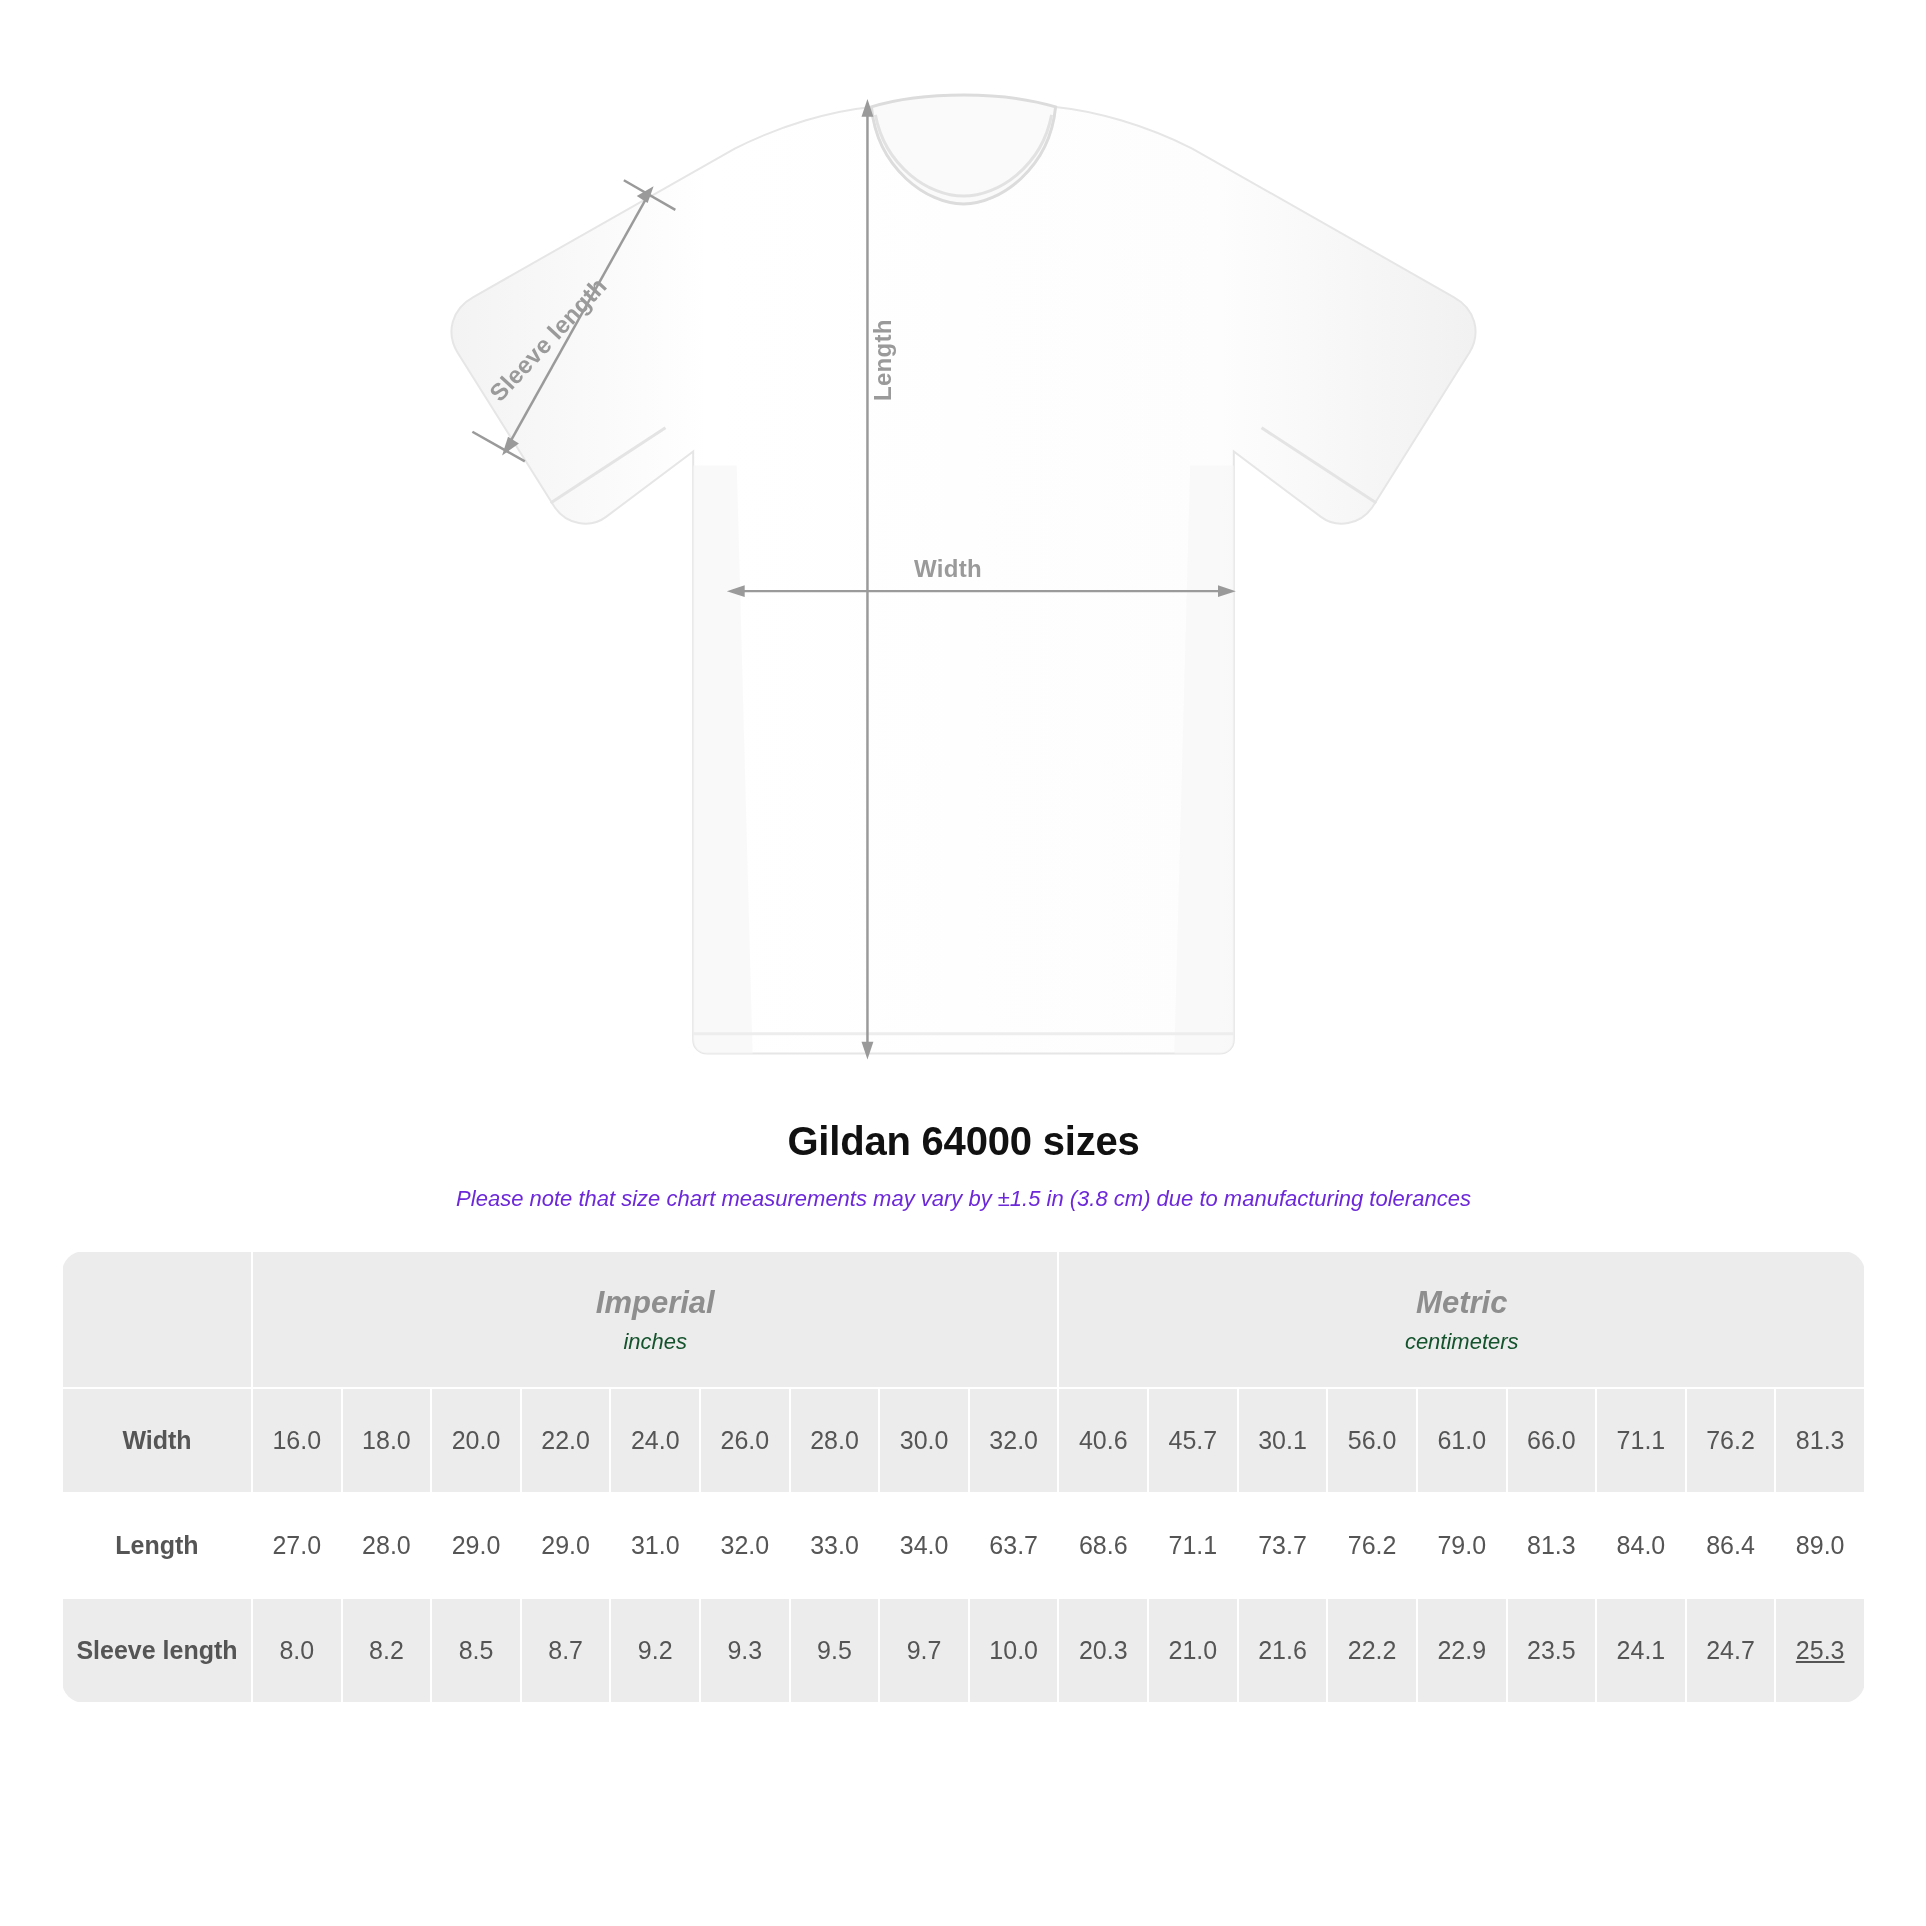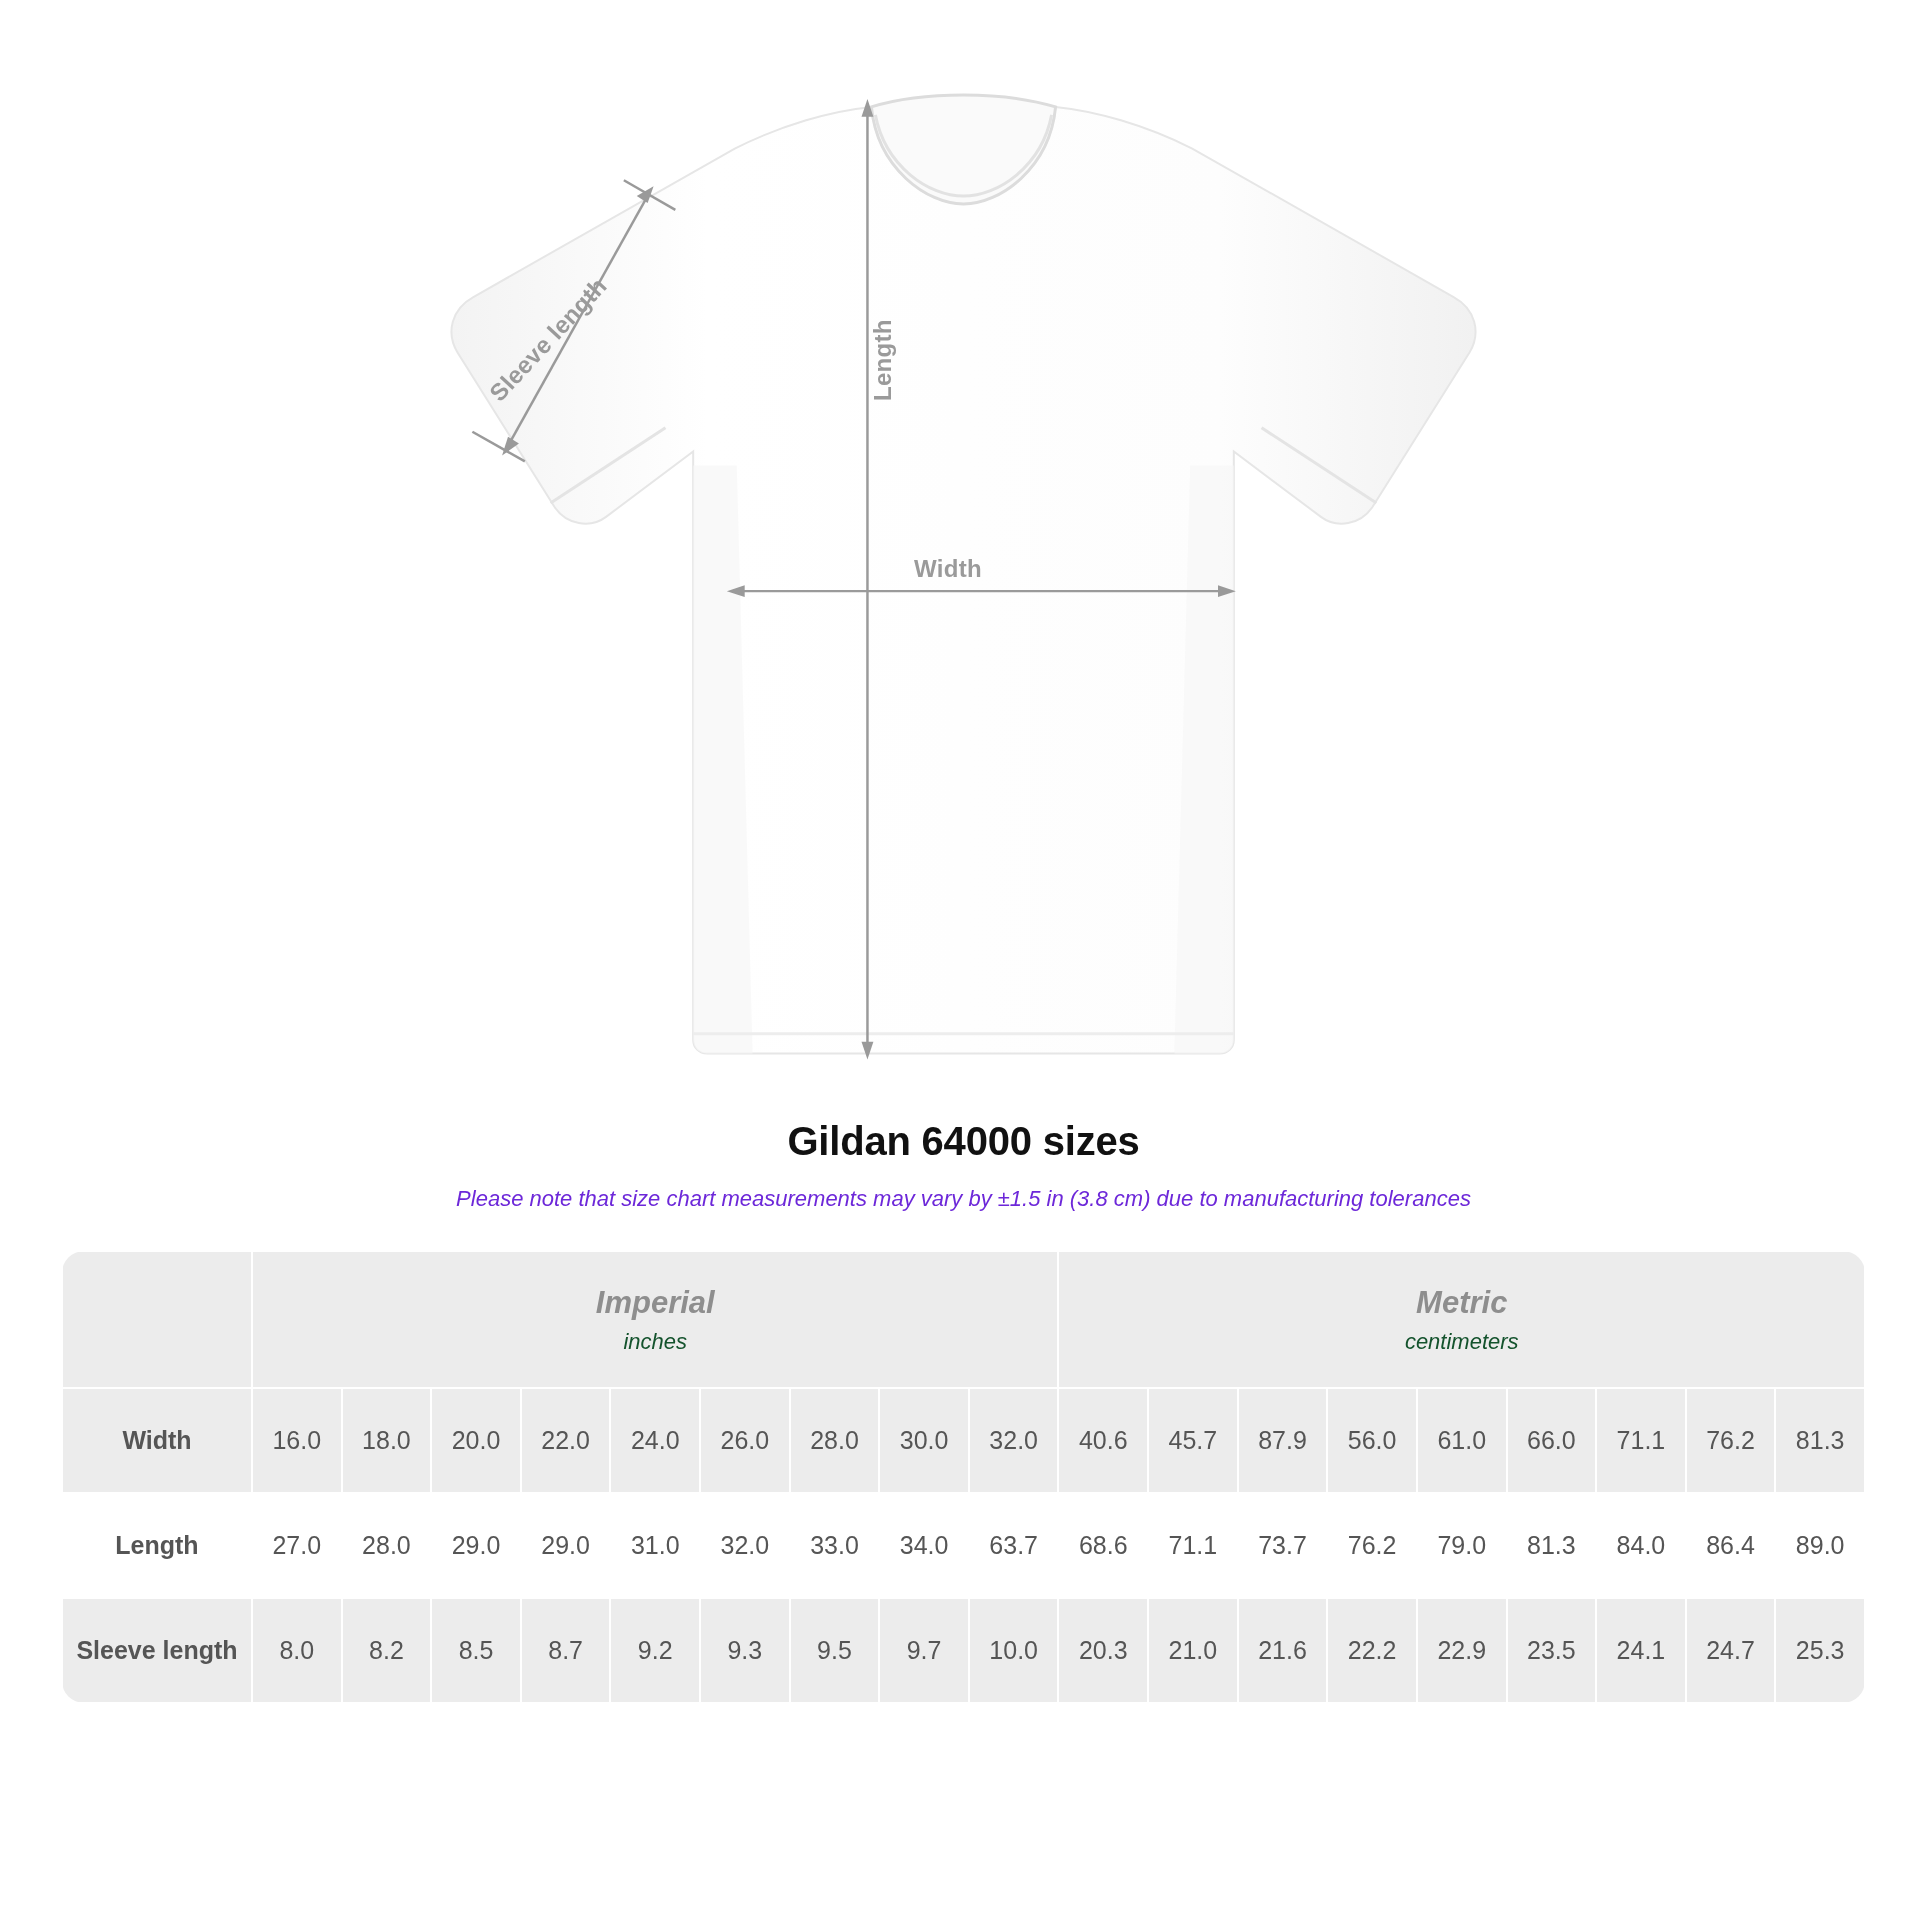--- a/index.html
+++ b/index.html
@@ -144,21 +144,21 @@
   td.val {
     color: #555;
     font-size: 25px;
   }
   .col-head { width: 188px; }
 
   
   tr:first-child td:first-child { border-top-left-radius: 22px; }
   tr:first-child td:last-child  { border-top-right-radius: 22px; }
   tr:last-child td:first-child  { border-bottom-left-radius: 22px; }
-  tr:last-child td:last-child   { border-bottom-right-radius: 22px; }
+  tr:last-child td:last-child   { border-bottom-right-radius: 22px; text-decoration: underline; }
 </style>
 </head>
 <body>
 
 <div class="page">
 
   <div class="illustration">
     <svg class="shirt-svg" width="1927" height="1109" viewBox="0 0 1946 1120">
       <defs>
         <linearGradient id="gshade" x1="0" y1="0" x2="1" y2="0">
@@ -259,21 +259,21 @@
           <td class="val">18.0</td>
           <td class="val">20.0</td>
           <td class="val">22.0</td>
           <td class="val">24.0</td>
           <td class="val">26.0</td>
           <td class="val">28.0</td>
           <td class="val">30.0</td>
           <td class="val">32.0</td>
           <td class="val">40.6</td>
           <td class="val">45.7</td>
-          <td class="val">87.9</td>
+          <td class="val">30.1</td>
           <td class="val">56.0</td>
           <td class="val">61.0</td>
           <td class="val">66.0</td>
           <td class="val">71.1</td>
           <td class="val">76.2</td>
           <td class="val">81.3</td>
         </tr>
 
         <tr class="data-row row-b">
           <td class="rowhead col-head">Length</td>

